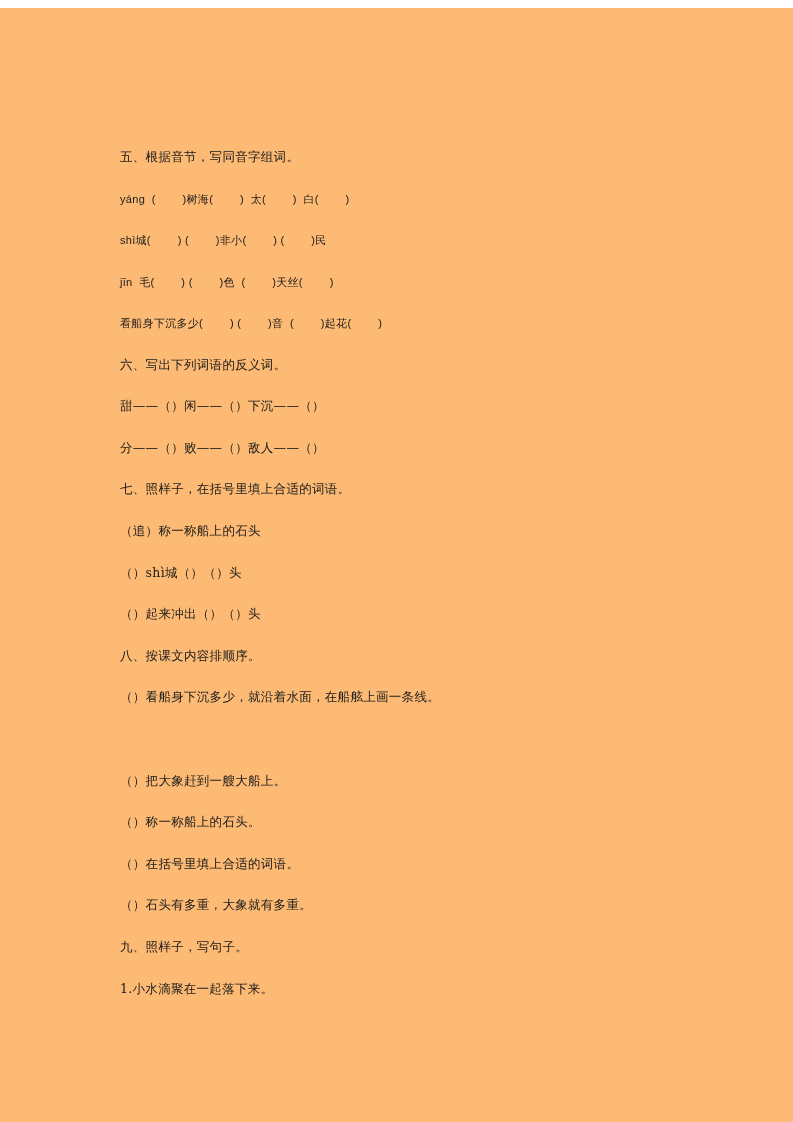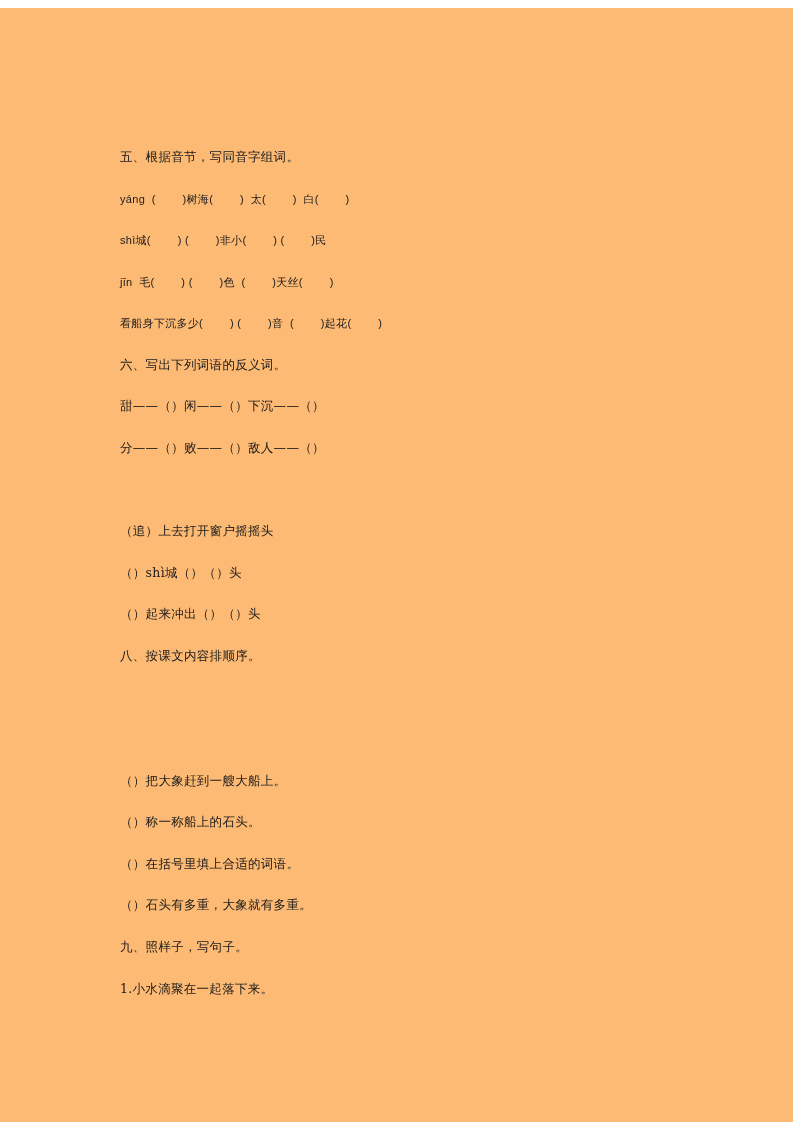--- a/index.html
+++ b/index.html
@@ -44,25 +44,27 @@
   <div class="line" style="top:141px">五、根据音节，写同音字组词。</div>
   <div class="line latin" style="top:183px">yáng  (        )树海(        )  太(        )  白(        )</div>
   <div class="line latin" style="top:224px">shì城(        ) (        )非小(        ) (        )民</div>
   <div class="line latin" style="top:266px">jīn  毛(        ) (        )色  (        )天丝(        )</div>
   <div class="line latin" style="top:307px">看船身下沉多少(        ) (        )音  (        )起花(        )</div>
 
   <div class="line" style="top:349px">六、写出下列词语的反义词。</div>
   <div class="line" style="top:390px">甜——（）闲——（）下沉——（）</div>
   <div class="line" style="top:432px">分——（）败——（）敌人——（）</div>
 
-  <div class="line" style="top:515px">（追）上去打开窗户摇摇头</div>
+  <div class="line" style="top:473px">七、照样子，在括号里填上合适的词语。</div>
+  <div class="line" style="top:515px">（追）称一称船上的石头</div>
   <div class="line" style="top:557px">（）shì城（）（）头</div>
   <div class="line" style="top:598px">（）起来冲出（）（）头</div>
 
   <div class="line" style="top:640px">八、按课文内容排顺序。</div>
+  <div class="line" style="top:681px">（）看船身下沉多少，就沿着水面，在船舷上画一条线。</div>
   <div class="line" style="top:765px">（）把大象赶到一艘大船上。</div>
   <div class="line" style="top:806px">（）称一称船上的石头。</div>
   <div class="line" style="top:848px">（）在括号里填上合适的词语。</div>
   <div class="line" style="top:889px">（）石头有多重，大象就有多重。</div>
 
   <div class="line" style="top:931px">九、照样子，写句子。</div>
   <div class="line" style="top:973px">1.小水滴聚在一起落下来。</div>
 
 </div>
 

